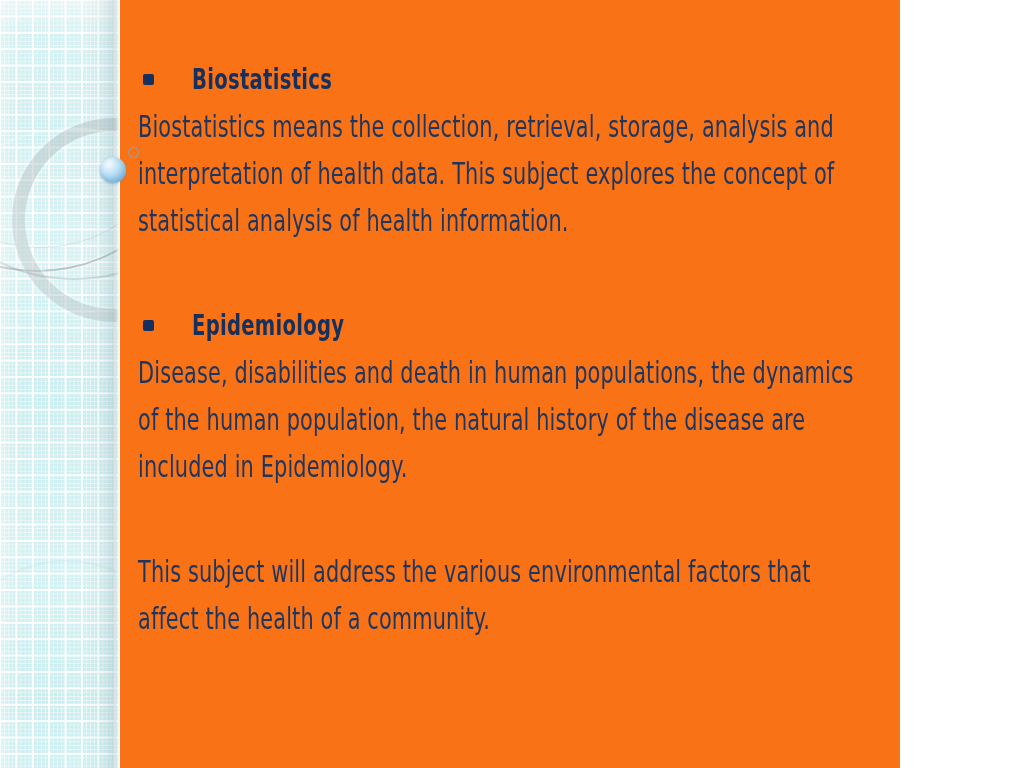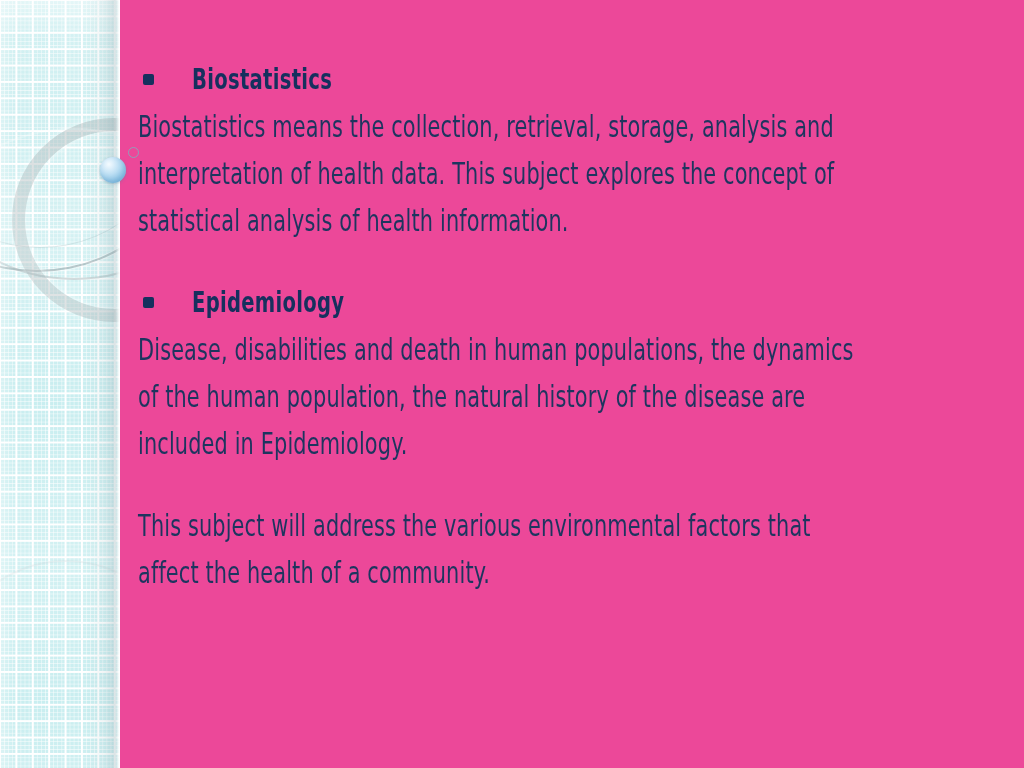--- a/index.html
+++ b/index.html
@@ -10,23 +10,23 @@
   body {
     width: 1024px;
     height: 768px;
     background: #ffffff;
     font-family: "Liberation Sans", sans-serif;
     overflow: hidden;
   }
 
   .slide {
     position: relative;
-    width: 1024px;
-    height: 768px;
-    background: #ec4899;
+    width: 900px;
+    height: 768px;
+    background: #f97316;
     overflow: hidden;
   }
 
   
   .deco-band {
     position: absolute;
     left: 0;
     top: 0;
     width: 120px;
     height: 768px;
@@ -178,21 +178,21 @@
     position: absolute;
     left: 138px;
     top: 56px;
     width: 860px;
   }
 
   .block {
     margin-bottom: 0;
   }
   .block + .block {
-    margin-top: 35px;
+    margin-top: 58px;
   }
 
   .heading-row {
     display: flex;
     align-items: center;
     height: 47px;
   }
   .bullet {
     width: 11px;
     height: 11px;

